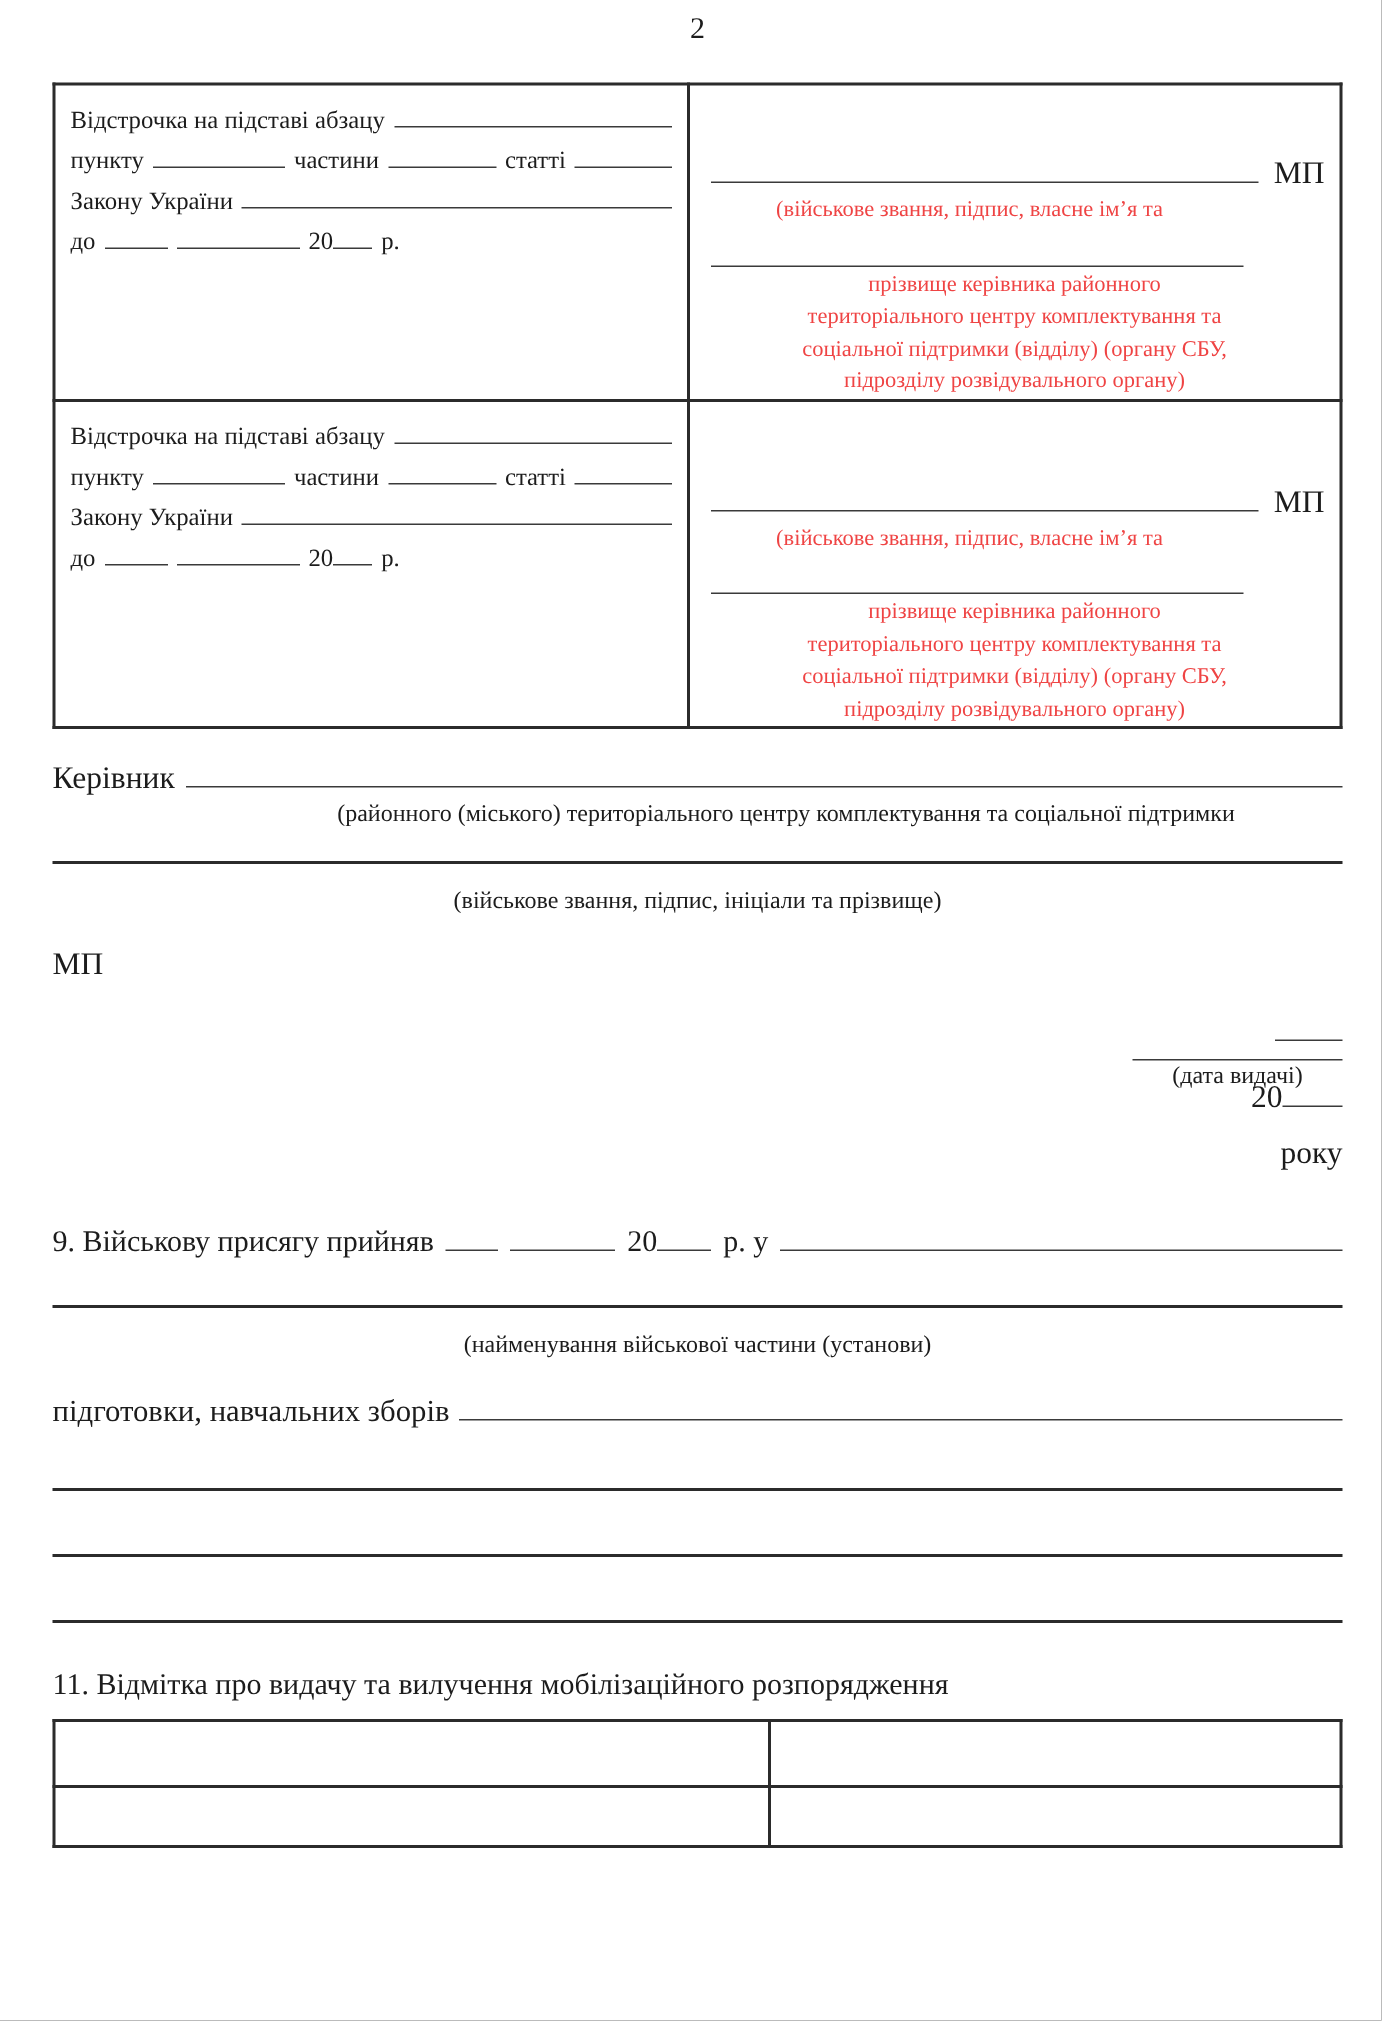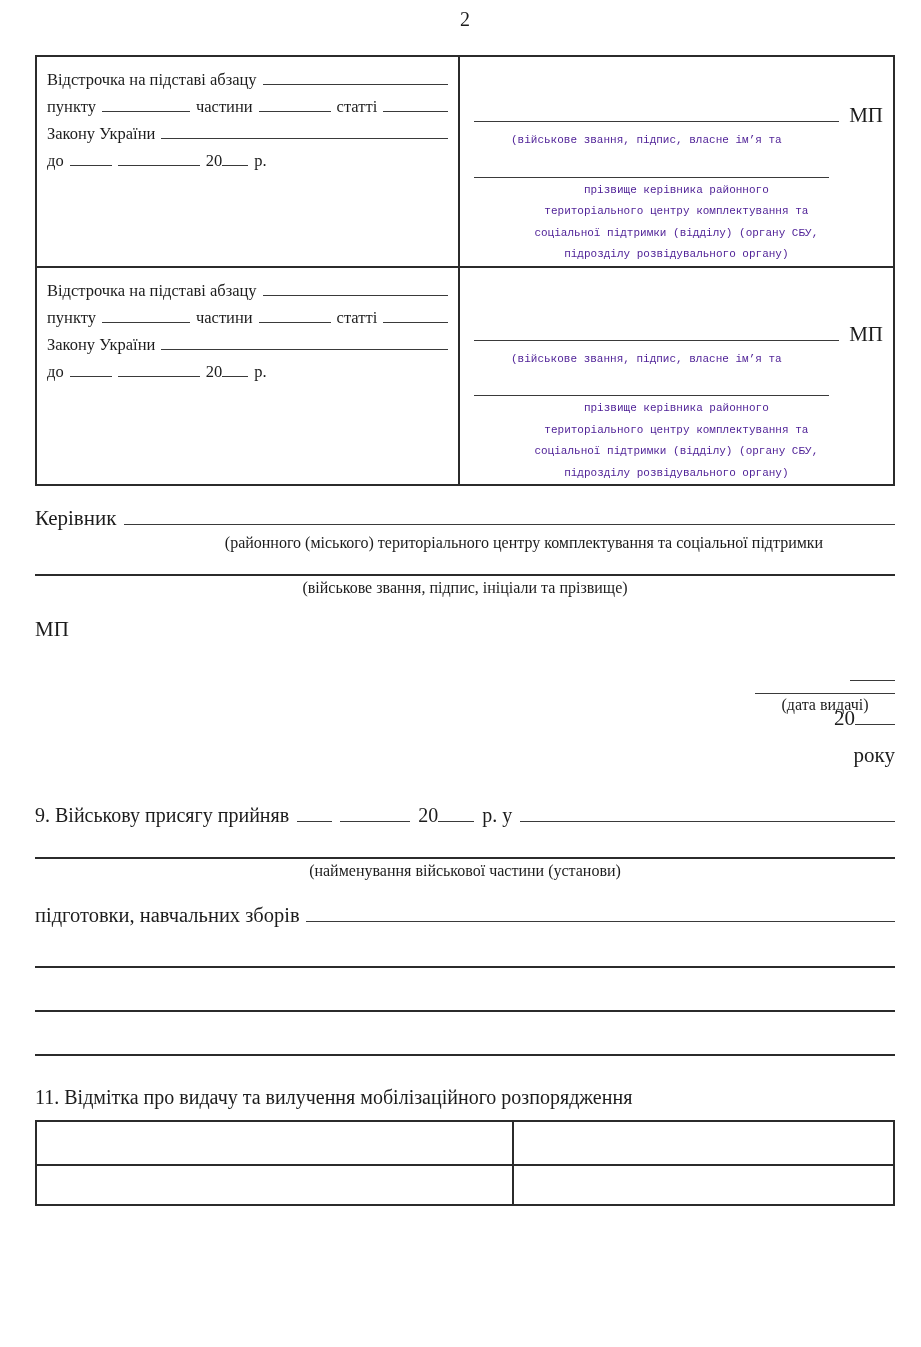--- a/index.html
+++ b/index.html
@@ -29,31 +29,31 @@
   table.def { border-collapse:collapse; width:100%; margin-top:24px; table-layout:fixed; }
   table.def td { border:2px solid #2b2b2b; vertical-align:top; }
   td.cl { width:49%; padding:9px 10px 0 10px; font-size:16.5px; }
   td.cl .fl { line-height:27px; }
   td.cr { width:51%; padding:0 8px; font-size:15px; }
   tr.r1 { height:202px; }
   tr.r2 { height:212px; }
   .sigrow { display:flex; align-items:baseline; gap:10px; margin:46px 2px 0 6px; }
   tr.r2 .sigrow { margin-top:54px; }
   .mp-small { font-size:21px; }
-  .cap { font-size:11px; line-height:21.5px; color:#4c1d95;font-family:Liberation Mono, monospace; }
+  .cap { font-size:15px; line-height:21.5px; color:#ef4444; }
   .cap-under1 { text-align:center; margin-right:60px; margin-top:2px; }
   .line2 { border-bottom:1.6px solid #3a3a3a; margin:25px 56px 0 6px; height:0; }
   .capblock { text-align:center; margin-top:2px; padding:0 4px; }
 
   
   .krow { display:flex; align-items:baseline; gap:8px; font-size:21px; margin-top:20px; }
   .kcap { font-size:16px; line-height:22px; text-align:center; margin-left:118px; margin-top:1px; }
   .fullline { border-bottom:2.2px solid #2b2b2b; height:0; }
   .fl1 { margin-top:20px; }
-  .scap { text-align:center; font-size:16px; margin-top:3px; }
+  .scap { text-align:center; font-size:16px; margin-top:16px; }
   .mpbig { font-size:21px; margin-top:20px; }
 
   .daterow { display:flex; align-items:flex-end; gap:12px; margin:38px 0 0 20px; font-size:21px;flex-direction:column; }
   .rel { position:relative; }
   .dcaption { position:absolute; top:3px; left:0; width:100%; text-align:center; font-size:16px; }
 
   .reverse { text-align:right; font-size:20px; margin-top:46px; }
 
   .row9 { display:flex; align-items:baseline; gap:8px; font-size:20px; margin-top:36px; }
   .fl9 { margin-top:30px; }

